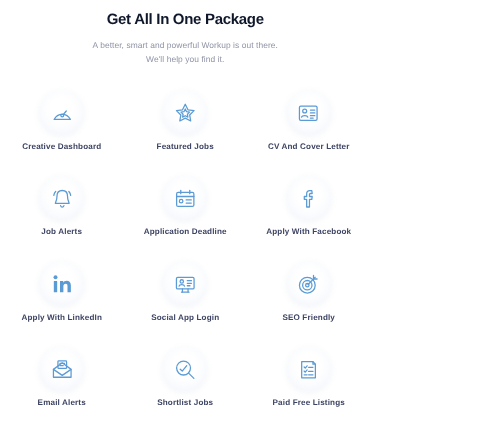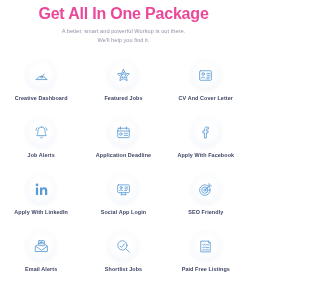--- a/index.html
+++ b/index.html
@@ -17,23 +17,23 @@
   .page {
     width: 247px;
     height: 296px;
     position: relative;
     background: #ffffff;
     box-sizing: border-box;
     padding-top: 4px;
   }
   .title {
     text-align: center;
-    font-size: 16px;
+    font-size: 10px;
     font-weight: bold;
-    color: #ec4899;
+    color: #0f172a;
     letter-spacing: -0.2px;
     line-height: 15px;
     margin: 0;
     padding-top: 2px;
   }
   .subtitle {
     text-align: center;
     margin-top: 6px;
   }
   .subtitle-line {

